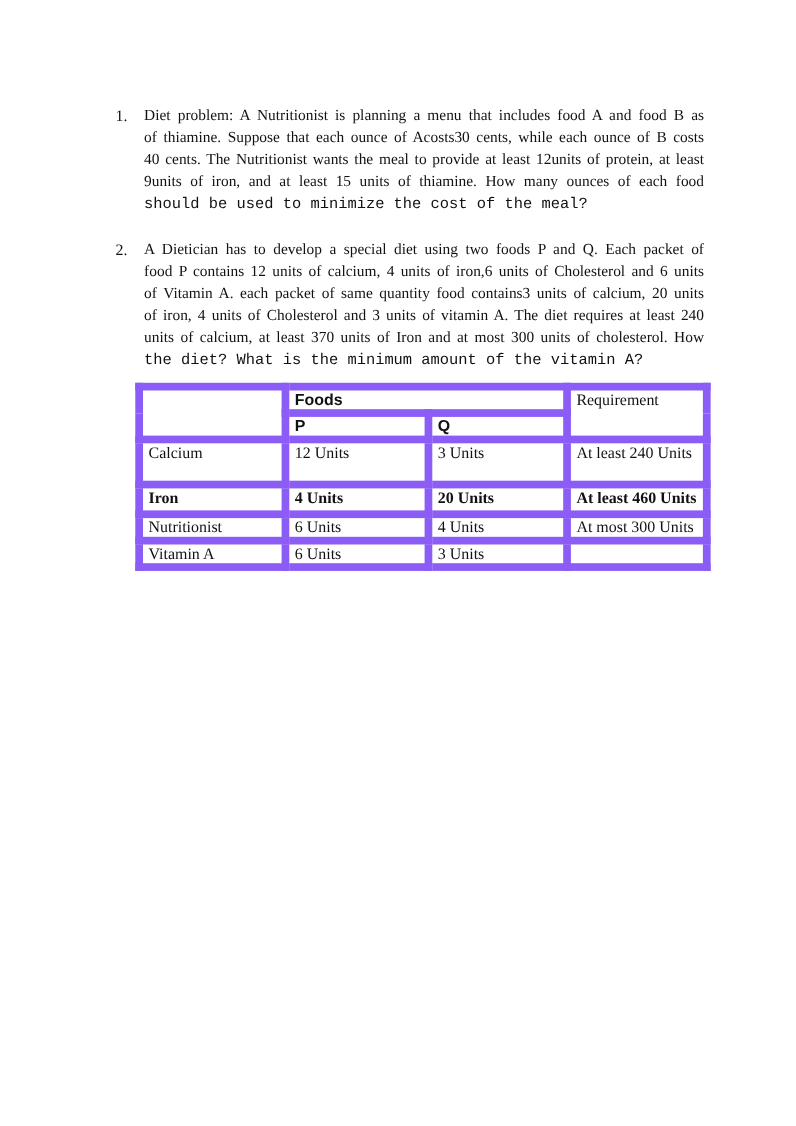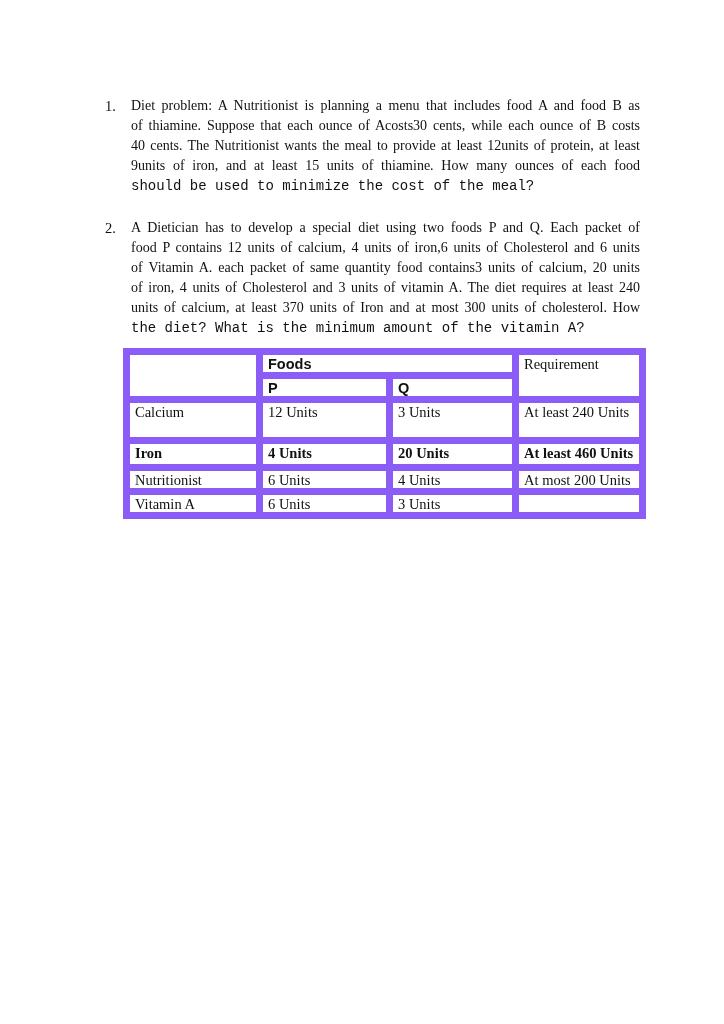--- a/index.html
+++ b/index.html
@@ -125,21 +125,21 @@
         <tr class="row-iron">
           <td>Iron</td>
           <td>4 Units</td>
           <td>20 Units</td>
           <td>At least 460 Units</td>
         </tr>
         <tr class="row-chol">
           <td>Nutritionist</td>
           <td>6 Units</td>
           <td>4 Units</td>
-          <td>At most 200 Units</td>
+          <td>At most 300 Units</td>
         </tr>
         <tr class="row-vita">
           <td>Vitamin A</td>
           <td>6 Units</td>
           <td>3 Units</td>
           <td></td>
         </tr>
       </tbody>
         </table>
     </div>

